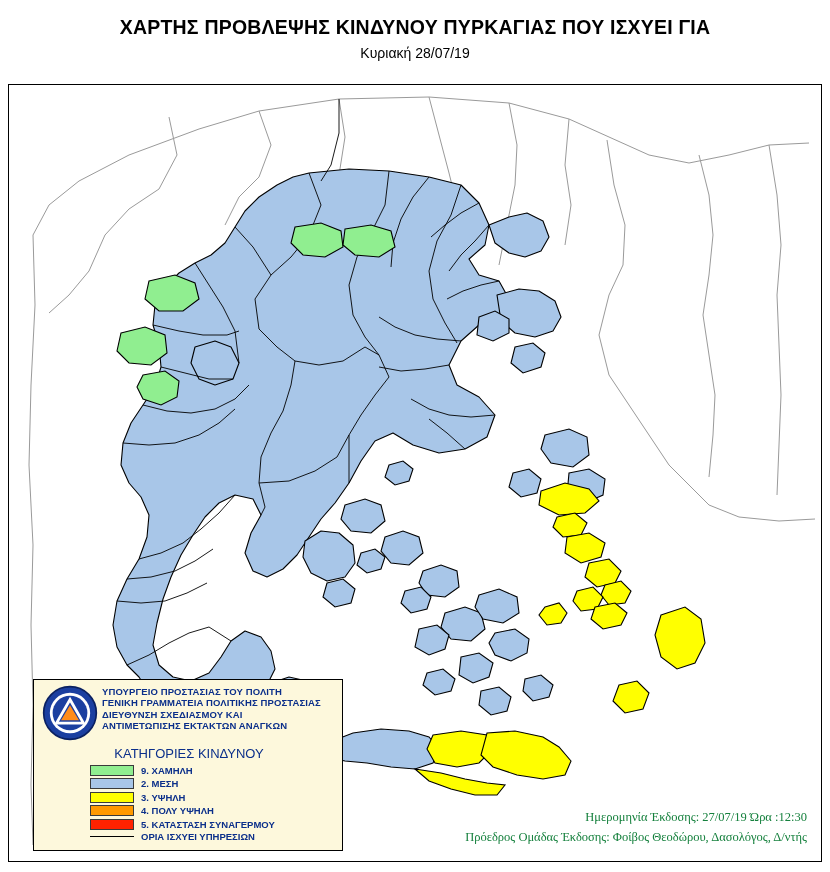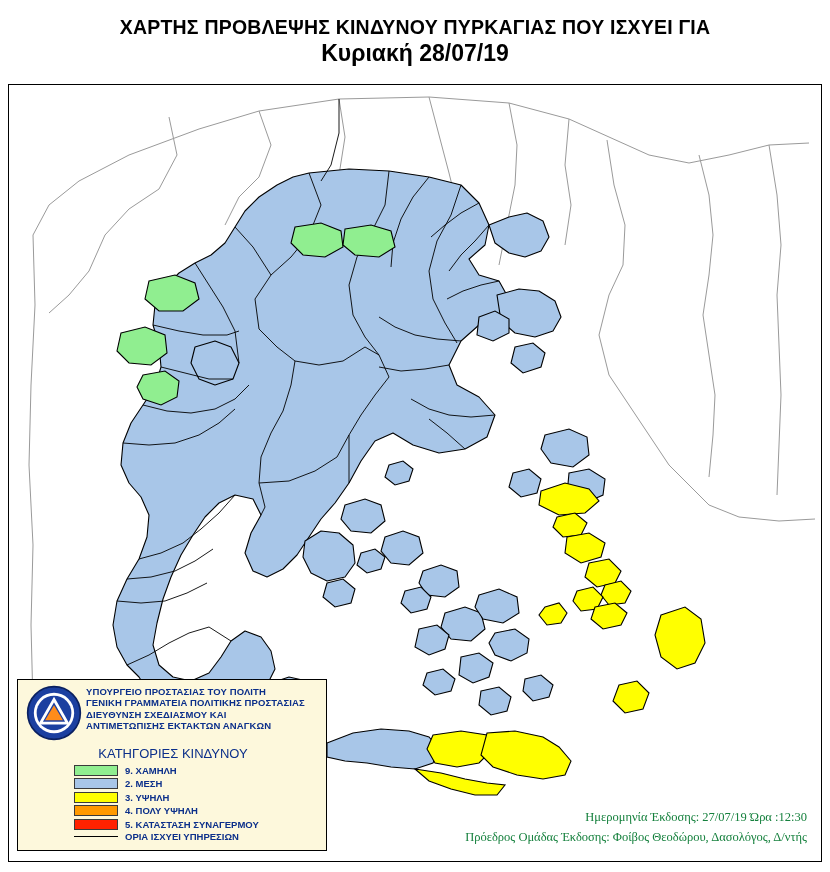--- a/index.html
+++ b/index.html
@@ -28,22 +28,22 @@
     width: 830px;
     text-align: center;
   }
   .title-line1 {
     font-size: 19.5px;
     font-weight: bold;
     letter-spacing: 0.2px;
     line-height: 26px;
   }
   .title-line2 {
-    font-size: 23px;
-    font-weight: bold;
+    font-size: 14px;
+    font-weight: normal;
     line-height: 26px;
   }
   
   .map-frame {
     position: absolute;
     left: 8px;
     top: 84px;
     width: 812px;
     height: 776px;
     border: 1px solid #000;
@@ -51,21 +51,21 @@
     overflow: hidden;
   }
   .map-svg {
     position: absolute;
     left: 0;
     top: 0;
   }
   
   .legend {
     position: absolute;
-    left: 8px;
+    left: 24px;
     bottom: 10px;
     width: 310px;
     height: 172px;
     background: #fdf8dc;
     border: 1px solid #000;
     box-sizing: border-box;
   }
   .legend-header {
     position: absolute;
     left: 68px;

